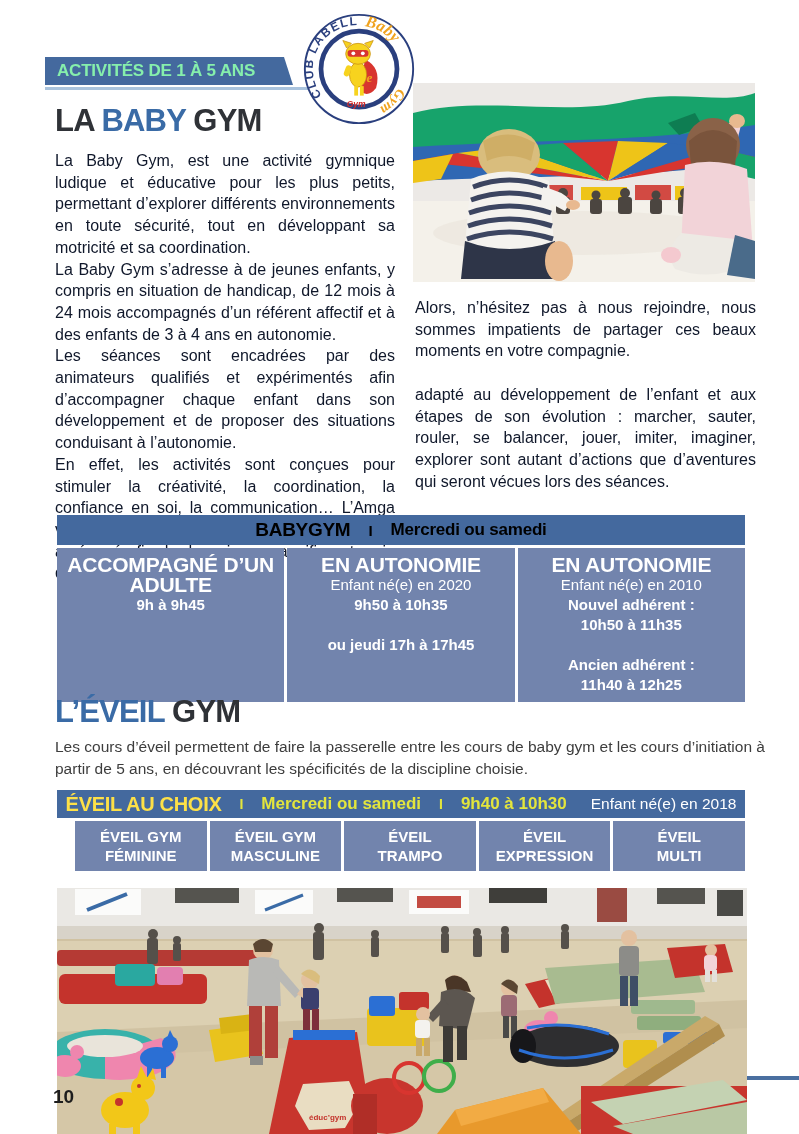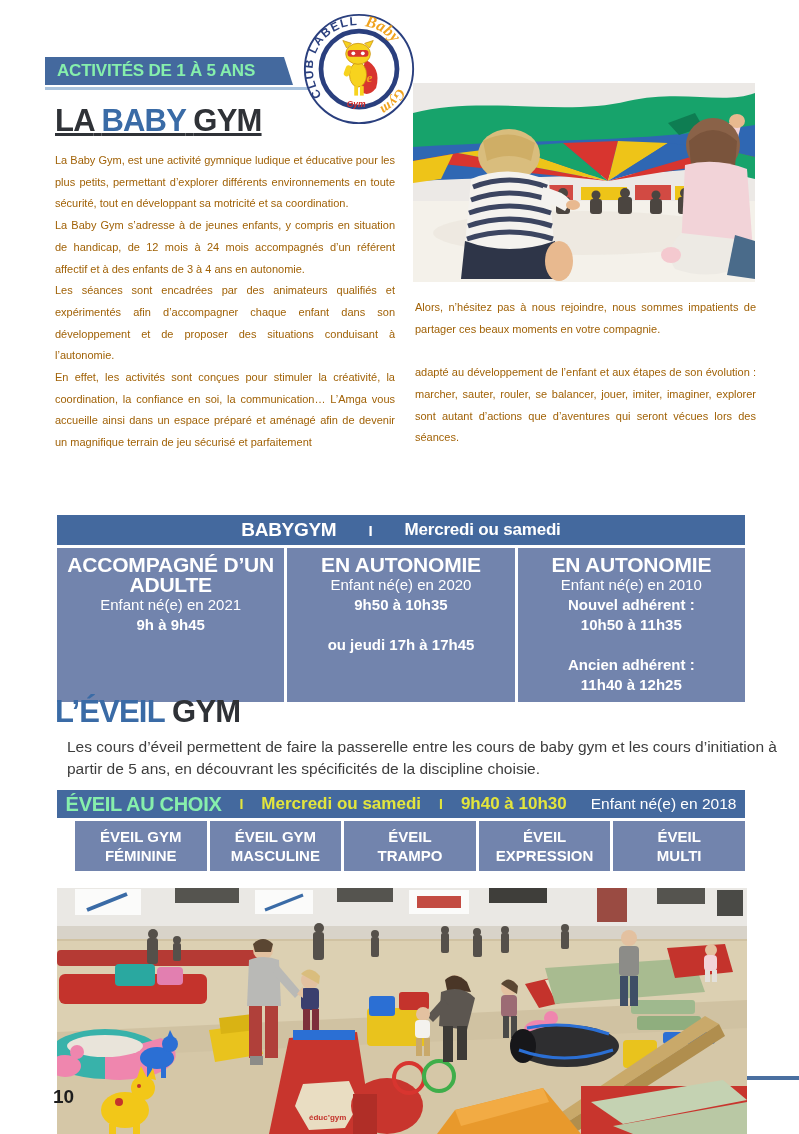--- a/index.html
+++ b/index.html
@@ -20,59 +20,59 @@
     position:absolute; left:45px; top:87px; width:263px; height:3px;
     background:#a9c3dd;
   }
   .club-logo { position:absolute; left:302px; top:12px; width:114px; height:114px; z-index:4; }
   
   .h-title {
     position:absolute; left:55px; font-weight:bold; font-size:31px;
     letter-spacing:-0.8px; color:#2f3237;
   }
   .h-title .hl { color:#3a6ba6; }
-  .t-baby { top:103px;text-decoration:underline; }
+  .t-baby { top:103px; }
   .t-eveil { top:694px; }
   
-  .col-text { position:absolute; font-size:11px; line-height:21.7px; color:#a16207; }
+  .col-text { position:absolute; font-size:16px; line-height:21.7px; color:#0f172a; }
   .col-text p { text-align:justify; margin:0; }
   .left-col { left:55px; top:150px; width:340px; }
   .right-col { left:415px; top:297px; width:341px; }
   .right-col p + p { margin-top:21.7px; }
   .photo1 { position:absolute; left:413px; top:83px; width:342px; height:199px; }
   .photo1 svg, .photo2 svg, .club-logo svg { display:block; width:100%; height:100%; }
   
   .bg-table { position:absolute; left:57px; top:515px; width:688px; }
   .t-head {
     height:30px; background:#44699e; display:flex; align-items:center;
-    justify-content:center; gap:32px; color:#ffffff;
+    justify-content:center; gap:18px; color:#000000;
   }
   .t-head .t-title { font-weight:bold; font-size:19px; letter-spacing:-0.3px; }
   .t-head .t-sep { font-weight:bold; font-size:15px; }
   .t-head .t-sub { font-weight:bold; font-size:17px; letter-spacing:-0.2px; }
   .t-cells { display:flex; gap:3px; margin-top:3px; }
   .cell {
     flex:1; background:#7284ad; min-height:140px; padding:7px 8px;
     color:#ffffff; text-align:center; font-size:15px; line-height:20px;
   }
   .cell-title { font-weight:bold; font-size:21px; letter-spacing:-0.2px; }
   .cell-line.bold { font-weight:bold; }
   .cell-line.gap { margin-top:20px; }
   
   .eveil-intro {
     position:absolute; left:55px; top:736px; width:712px;
-    font-size:15.5px; line-height:22px; color:#3d3d3d;margin-left:12px;
+    font-size:15.5px; line-height:22px; color:#3d3d3d;
   }
   
   .ev-table { position:absolute; left:57px; top:790px; width:688px; }
   .ev-head {
     height:28px; background:#44699e; display:flex; align-items:center;
     justify-content:center; gap:18px;
   }
-  .ev-head .ev-title { color:#86efac; font-weight:bold; font-size:20px; letter-spacing:-0.3px; }
+  .ev-head .ev-title { color:#fde047; font-weight:bold; font-size:20px; letter-spacing:-0.3px; }
   .ev-head .t-sep { color:#e3e53c; font-weight:bold; font-size:14px; }
   .ev-head .ev-sched, .ev-head .ev-time { color:#e3e53c; font-weight:bold; font-size:17px; }
   .ev-head .ev-note { color:#ffffff; font-size:15.5px; margin-left:6px; }
   .ev-cols { display:flex; gap:3px; margin-top:3px;padding-left:18px; }
   .ev-col {
     flex:1; background:#7284ad; height:50px; color:#ffffff;
     display:flex; flex-direction:column; align-items:center; justify-content:center;
     font-weight:bold; font-size:15px; line-height:19px; text-align:center;
   }
   
@@ -218,21 +218,20 @@
 
   <div class="bg-table">
     <div class="t-head">
       <span class="t-title">BABYGYM</span>
       <span class="t-sep">I</span>
       <span class="t-sub">Mercredi ou samedi</span>
     </div>
     <div class="t-cells">
       <div class="cell">
         <div class="cell-title">ACCOMPAGNÉ D’UN ADULTE</div>
-        <div class="cell-line">Enfant né(e) en 2021</div>
         <div class="cell-line bold">9h à 9h45</div>
       </div>
       <div class="cell">
         <div class="cell-title">EN AUTONOMIE</div>
         <div class="cell-line">Enfant né(e) en 2020</div>
         <div class="cell-line bold">9h50 à 10h35</div>
         <div class="cell-line bold gap">ou jeudi 17h à 17h45</div>
       </div>
       <div class="cell">
         <div class="cell-title">EN AUTONOMIE</div>

